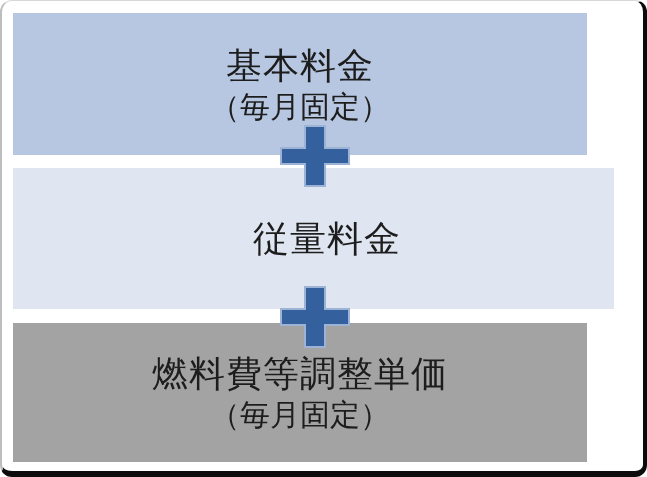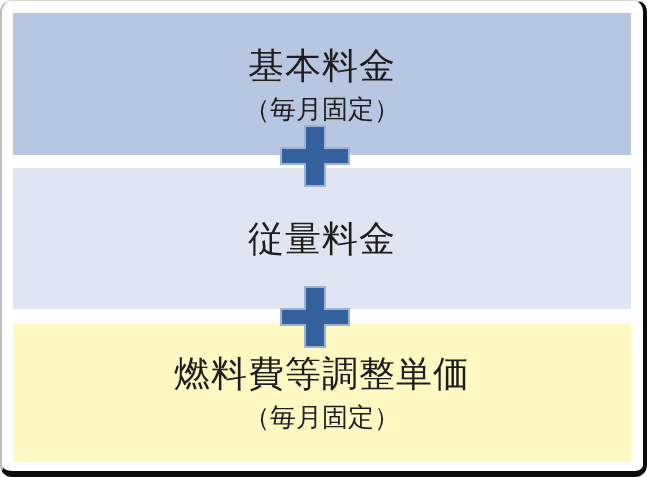--- a/index.html
+++ b/index.html
@@ -17,44 +17,45 @@
     border-top: 1px solid #d8d8d8;
     border-left: 2px solid #bdbdbd;
     border-right: 4px solid #0c0c0c;
     border-bottom: 6px solid #0c0c0c;
     border-radius: 12px;
     overflow: hidden;
   }
   .fee-box {
     position: absolute;
     left: 11px;
-    width: 618px;
+    width: 574px;
     display: flex;
     flex-direction: column;
     align-items: center;
     justify-content: center;
     text-align: center;
     color: #1d1d1d;
   }
   .fee-box.box-1 { top: 12px;  height: 142px; background: #b7c7e1; }
-  .fee-box.box-2 { top: 167px; height: 141px; background: #dfe5f1; }
-  .fee-box.box-3 { top: 322px; height: 139px; background: #fef9c3; }
+  .fee-box.box-2 { top: 167px; height: 141px; background: #dfe5f1; padding-left: 27px; }
+  .fee-box.box-3 { top: 322px; height: 139px; background: #a3a3a3; }
   .fee-title {
     font-size: 36px;
     font-weight: 300;
     line-height: 43px;
     letter-spacing: 1px;
     white-space: nowrap;
   }
   .fee-subtitle {
-    font-size: 26px;
+    font-size: 30px;
     font-weight: 300;
     line-height: 32px;
     margin-top: 6px;
     white-space: nowrap;
+    font-family: Liberation Mono, monospace;
   }
   .plus-icon {
     position: absolute;
     left: 278px;
     width: 70px;
     height: 62px;
     z-index: 5;
   }
   .plus-icon.plus-1 { top: 124px; }
   .plus-icon.plus-2 { top: 285px; }

